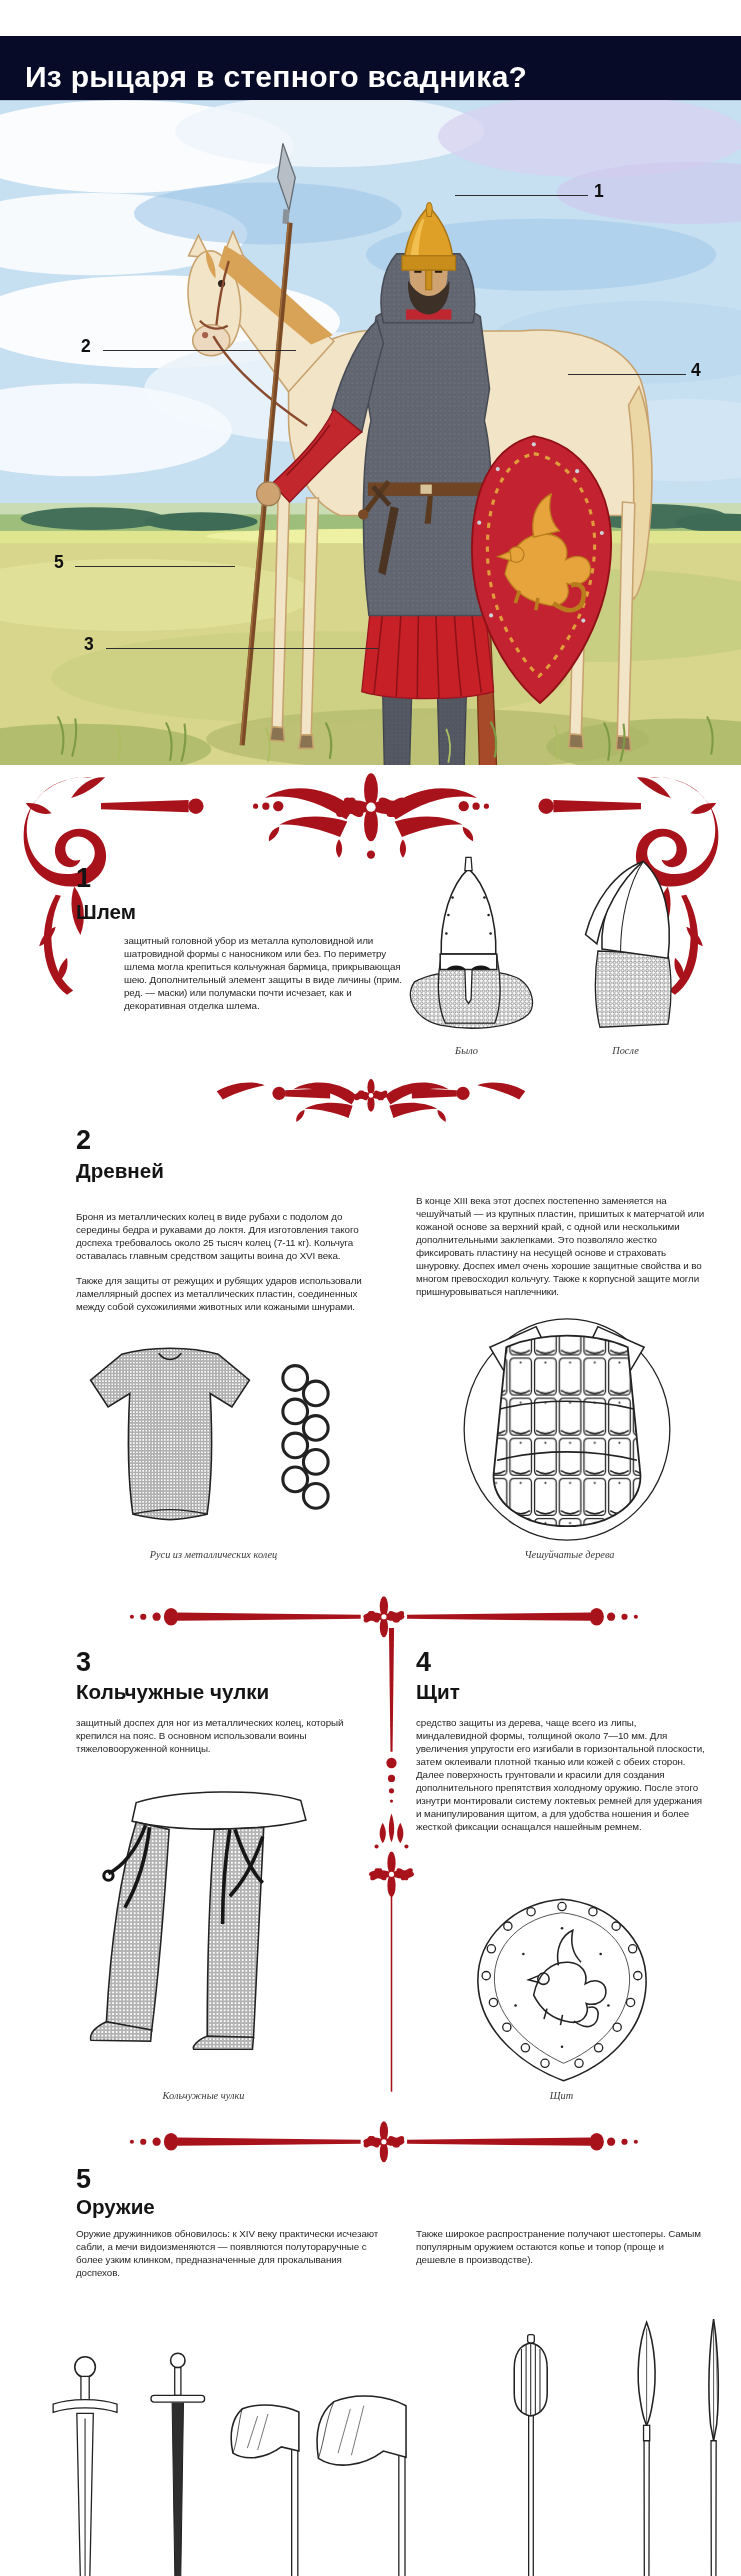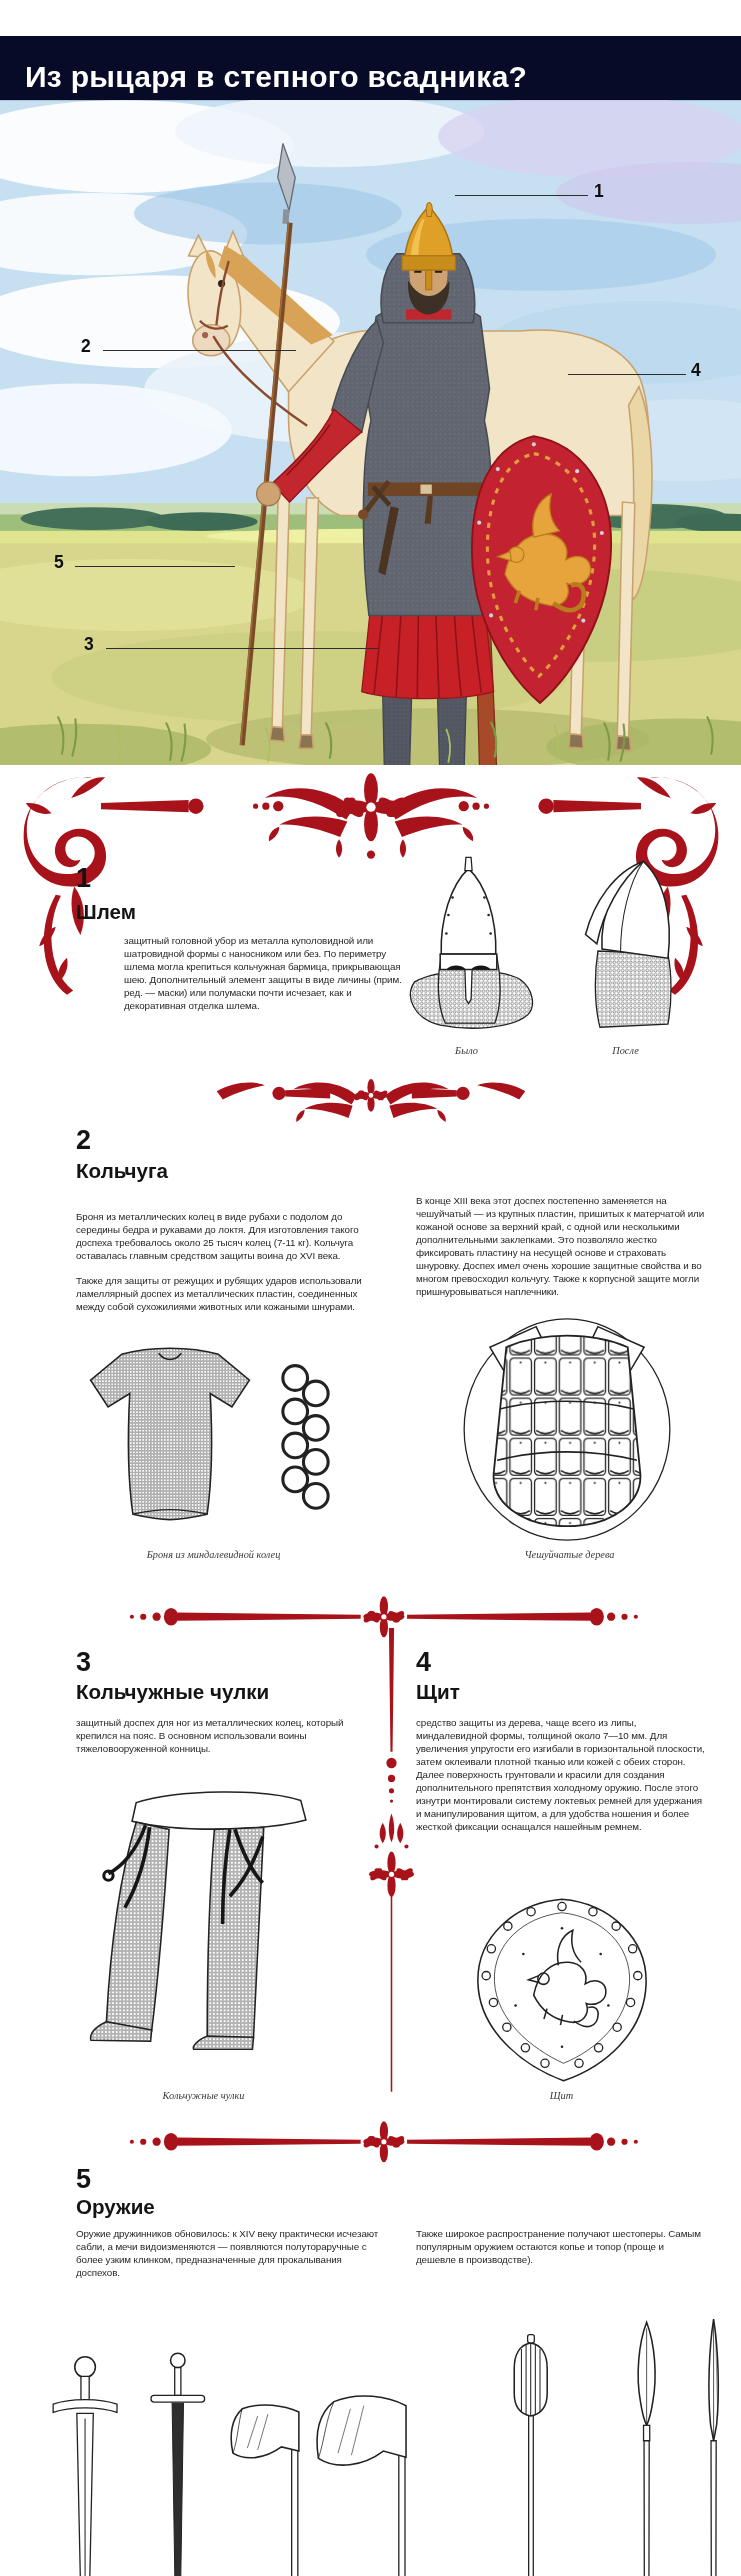--- a/index.html
+++ b/index.html
@@ -338,21 +338,21 @@
         <ellipse cx="-11" cy="-11" rx="6" ry="12" transform="rotate(-45)"></ellipse>
           <ellipse cx="16" cy="-16" rx="6" ry="12" transform="rotate(45)"></ellipse>
         <ellipse cx="-16" cy="16" rx="6" ry="12" transform="rotate(45)"></ellipse>
           <ellipse cx="11" cy="11" rx="6" ry="12" transform="rotate(-45)"></ellipse>
         <circle r="4.5" fill="#ffffff"></circle>
       </g>
     </g>
   </svg>
 
   <div class="abs sec-num" style="left:76px;top:1127px;">2</div>
-  <div class="abs sec-title" style="left:76px;top:1160px;width:289px;">Кольчуга</div>
+  <div class="abs sec-title" style="left:76px;top:1160px;width:289px;">Древней</div>
   <div class="abs body-text" style="left:76px;top:1194px;width:291px;margin-top:16px;">
     <p>Броня из металлических колец в виде рубахи с подолом до середины бедра и рукавами до локтя. Для изготовления такого доспеха требовалось около 25 тысяч колец (7-11 кг). Кольчуга оставалась главным средством защиты воина до XVI века.</p>
     <p>Также для защиты от режущих и рубящих ударов использовали ламеллярный доспех из металлических пластин, соединенных между собой сухожилиями животных или кожаными шнурами.</p>
   </div>
   <div class="abs body-text" style="left:416px;top:1194px;width:291px;">
     <p>В конце XIII века этот доспех постепенно заменяется на чешуйчатый — из крупных пластин, пришитых к матерчатой или кожаной основе за верхний край, с одной или несколькими дополнительными заклепками. Это позволяло жестко фиксировать пластину на несущей основе и страховать шнуровку. Доспех имел очень хорошие защитные свойства и во многом превосходил кольчугу. Также к корпусной защите могли пришнуровываться наплечники.</p>
   </div>
 
   <svg class="abs" style="left:72px;top:1344px;" width="196" height="178" viewBox="0 0 380 345">
     <defs>
@@ -389,21 +389,21 @@
       </pattern>
     </defs>
     <ellipse cx="210" cy="220" rx="200" ry="215" fill="#ffffff" stroke="#222" stroke-width="2.5"></ellipse>
     <path d="M60,60 L150,20 L170,62 L86,104 Z" fill="#ffffff" stroke="#222" stroke-width="3"></path>
     <path d="M360,60 L270,20 L250,62 L334,104 Z" fill="#ffffff" stroke="#222" stroke-width="3"></path>
     <path d="M92,60 C160,30 260,30 328,60 L352,300 C360,360 300,408 210,408 C120,408 60,360 68,300 Z" fill="url(#psc)" stroke="#222" stroke-width="3.5"></path>
     <path d="M80,180 C160,160 260,160 340,180" fill="none" stroke="#222" stroke-width="3"></path>
     <path d="M74,280 C160,258 260,258 346,280" fill="none" stroke="#222" stroke-width="3"></path>
   </svg>
 
-  <div class="abs caption" style="left:126px;top:1549px;width:175px;">Броня из миндалевидной колец</div>
+  <div class="abs caption" style="left:126px;top:1549px;width:175px;">Руси из металлических колец</div>
   <div class="abs caption" style="left:482px;top:1549px;width:175px;">Чешуйчатые дерева</div>
 
   <svg class="abs" style="left:0;top:1595px;" width="742" height="44" viewBox="0 0 1440 85">
     <g fill="#a8131b">
       <circle cx="256" cy="42" r="4"></circle>
         <circle cx="278" cy="42" r="6"></circle>
         <circle cx="304" cy="42" r="8"></circle>
       <ellipse cx="332" cy="42" rx="14" ry="17"></ellipse>
       <path d="M344,34 L700,38 L700,46 L344,50 Z"></path>
       <circle cx="1234" cy="42" r="4"></circle>

